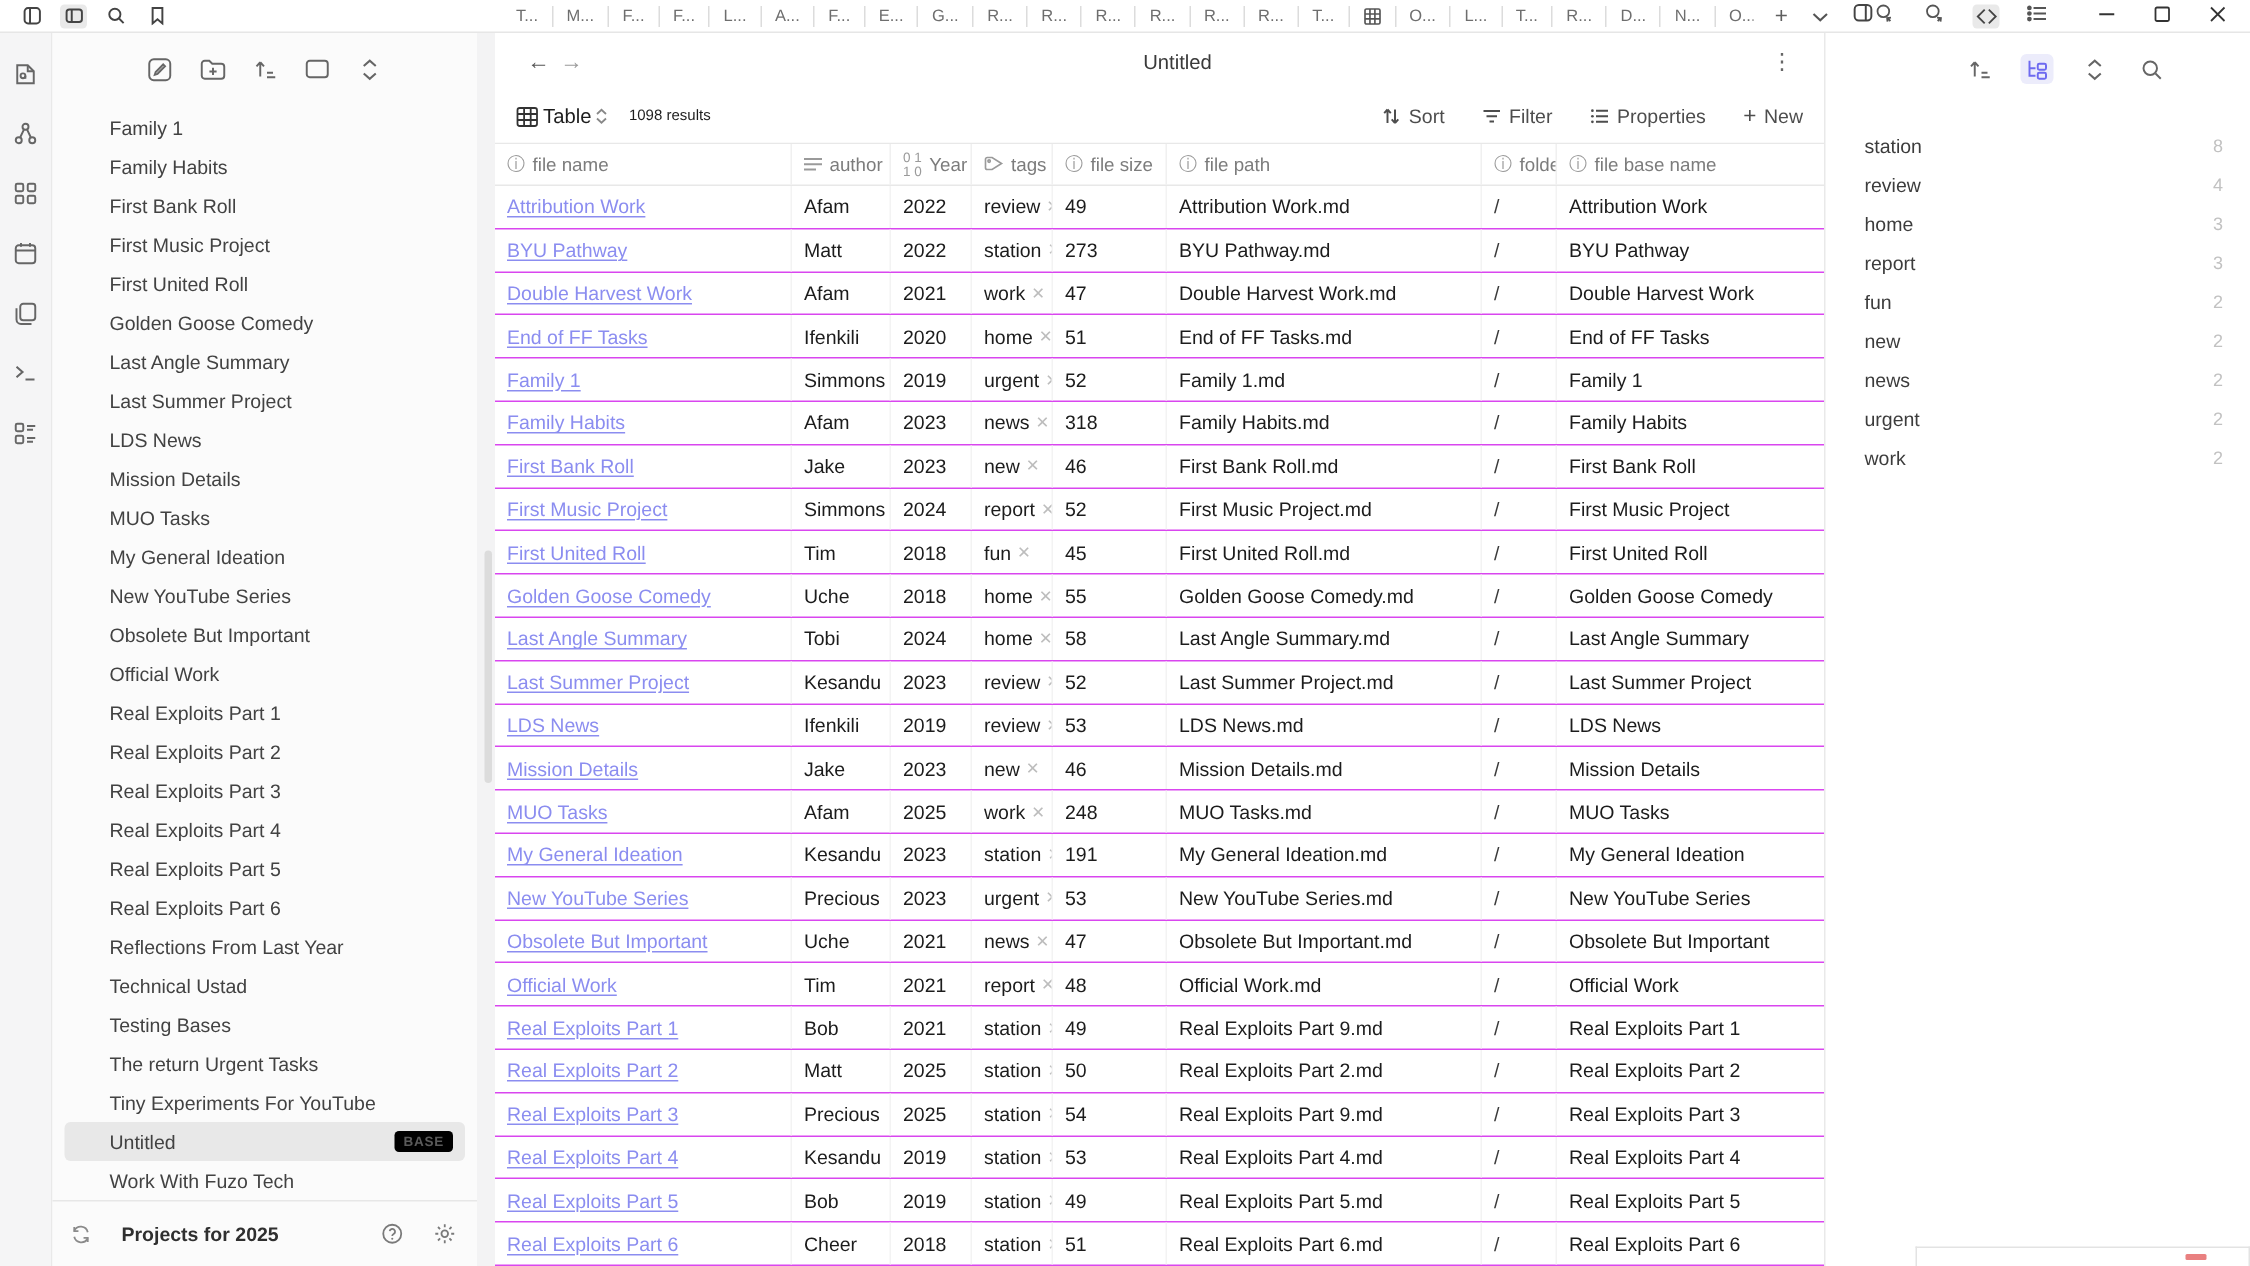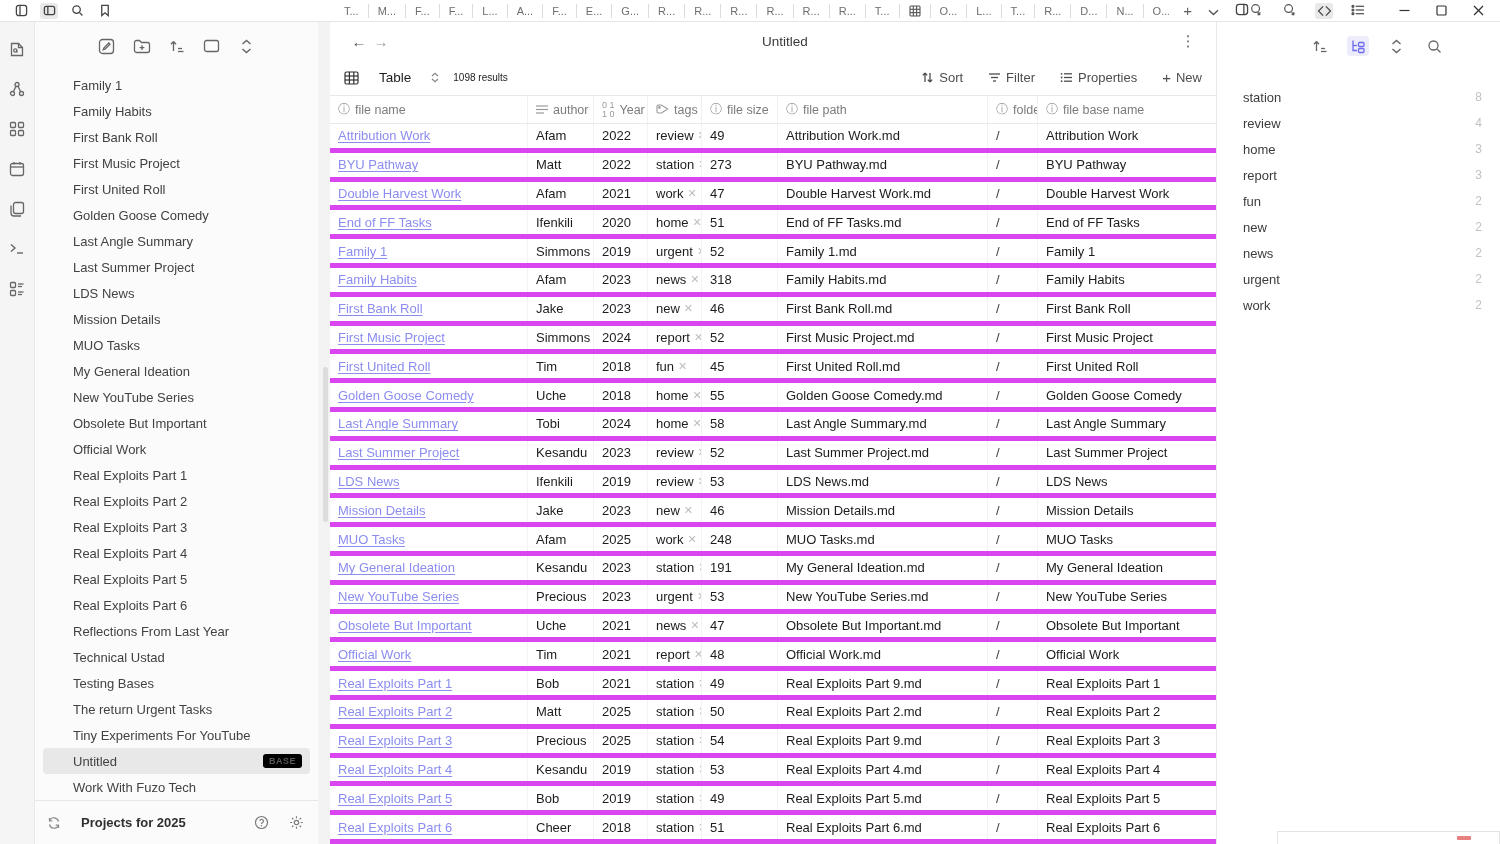--- a/index.html
+++ b/index.html
@@ -52,35 +52,35 @@
   .main { width:886px; background:#fff; display:flex; flex-direction:column; flex:none; }
   .doc-header { height:38px; display:flex; align-items:center; padding:0 18px 0 18px; }
   .nav-arrow { width:22px; height:22px; display:flex; align-items:center; justify-content:center;
     font-size:15px; color:#555; }
   .nav-arrow.fwd { color:#9a9a9a; }
   .doc-title { flex:1; text-align:center; font-size:13.5px; color:#3a3a3a; }
   .kebab { color:#666; font-size:15px; width:20px; text-align:center; }
 
   .view-toolbar { height:35px; display:flex; align-items:center; padding:0 14px; }
   .vt-left { display:flex; align-items:center; gap:6px; }
-  .vt-view { display:flex; align-items:center; gap:20px; font-size:13.5px; color:#1d1d1d; }
+  .vt-view { display:flex; align-items:center; gap:3px; font-size:13.5px; color:#1d1d1d; }
   .vt-results { font-size:10px; color:#1d1d1d; margin-left:8px; }
   .vt-right { margin-left:auto; display:flex; align-items:center; gap:25px; }
   .vt-btn { display:flex; align-items:center; gap:5px; font-size:13px; color:#4d4d4d; cursor:default; }
   .vt-btn svg, .vt-left svg { display:block; }
 
   .dbtable { flex:1; overflow:hidden; display:flex; flex-direction:column; }
   .thead, .trow { display:grid; grid-template-columns:198px 66px 54px 54px 76px 210px 50px 178px; }
   .thead { height:29px; border-top:1px solid #e8e8e8; border-bottom:1px solid #e8e8e8; }
   .th { display:flex; align-items:center; gap:5px; padding:0 8px; font-size:12.5px; color:#7c7c7c;
     border-right:1px solid #f0f0f0; overflow:hidden; white-space:nowrap; }
   .th:last-child { border-right:none; }
   .th .cic { color:#9a9a9a; font-size:12px; display:flex; align-items:center; }
   .tbody { flex:1; overflow:hidden; }
-  .trow { height:28.8px; border-bottom:5px solid #d946ef;text-align:center; }
+  .trow { height:28.8px; border-bottom:1px solid #d946ef;text-align:center; }
   .td { display:flex; align-items:center; padding:0 8px; font-size:13px; color:#1c1c1c;
     border-right:1px solid #f3f3f3; overflow:hidden; white-space:nowrap; }
   .td:last-child { border-right:none; }
   .td .link { color:#8b8df0; text-decoration:underline; text-underline-offset:2px; cursor:pointer; }
   .td .tagx { color:#bdbdbd; font-size:11px; margin-left:4px; }
   .td.c-folder { color:#3a3a3a; }
 
   
   .rightbar { flex:1; background:#fff; border-left:1px solid #e9e9e9; display:flex; flex-direction:column; }
   .rb-toolbar { height:48px; display:flex; align-items:center; gap:16px; padding-left:92px; color:#6a6a6a; }

